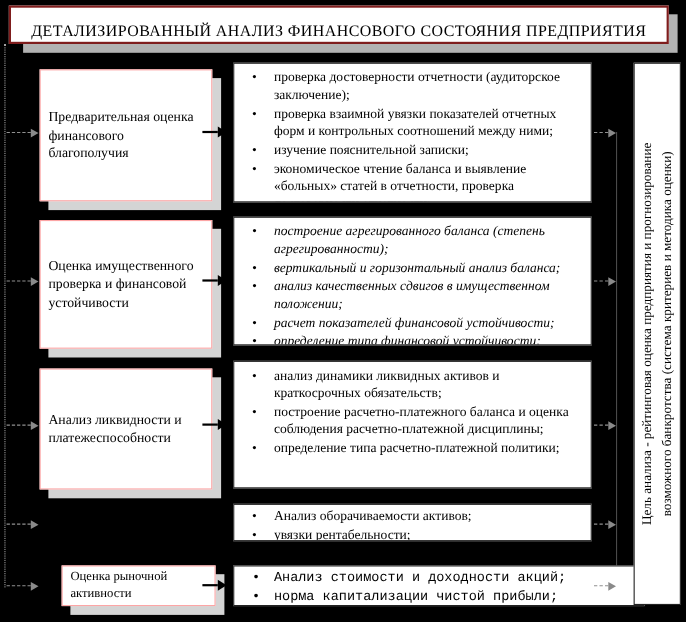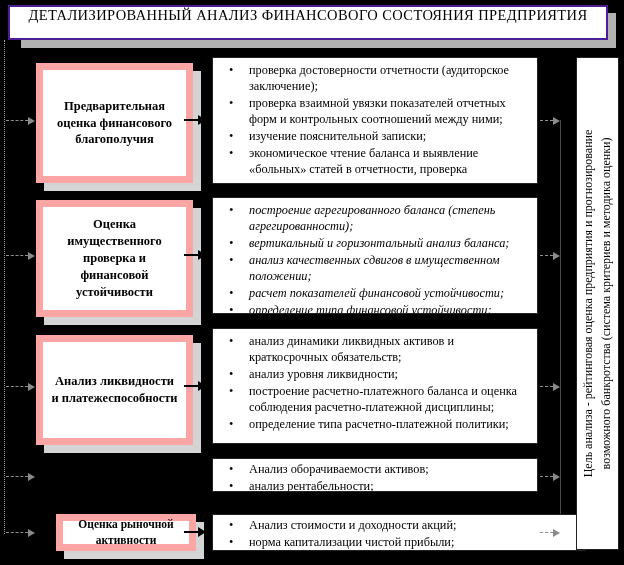--- a/index.html
+++ b/index.html
@@ -5,51 +5,51 @@
   html,body { margin:0; padding:0; background:#000; }
   #stage {
     position:relative; width:624px; height:565px; background:#000000;
     font-family:"Liberation Serif", serif; color:#000; overflow:hidden;
   }
   .box { position:absolute; background:#ffffff; box-sizing:border-box; }
 
   
   .title-box {
     left:8px; top:5px; width:600px; height:35px;
-    border:2px solid #4c1d95; box-shadow:8px 8px 0 #b2b2b2;
-    display:flex; align-items:flex-start; justify-content:center;
+    border:2px solid #7f1d1d; box-shadow:8px 8px 0 #b2b2b2;
+    display:flex; align-items:flex-end; justify-content:center;
   }
   .title-box span { font-size:14.5px; letter-spacing:.4px; text-align:center; }
 
   
   .lbox {
-    border:7px solid #fca5a5; box-shadow:8px 8px 0 #d4d4d4;
+    border:1px solid #fca5a5; box-shadow:8px 8px 0 #d4d4d4;
     display:flex; align-items:center; justify-content:center;
-    text-align:center; padding:0 7px; font-size:12.5px; line-height:1.35;font-weight:bold;
+    padding:0 7px; font-size:12.5px; line-height:1.35;
   }
   .lbox1 { left:36px; top:63px;  width:157px; height:120px; }
   .lbox2 { left:36px; top:200px; width:157px; height:117px; }
   .lbox3 { left:36px; top:335px; width:157px; height:110px; }
   .lbox4 { left:47px; top:458px; width:140px; height:38px; font-size:11.5px; }
   .lbox5 { left:56px; top:514px; width:140px; height:37px; font-size:11.5px; }
   .lbox4 span { white-space:nowrap; }
 
   
   .bbox { border:1px solid #222; overflow:hidden; }
   .bbox ul { margin:0; padding:4px 6px 2px 16px; list-style:none; }
   .bbox li {
     position:relative; padding-left:20px; font-size:12.3px; line-height:16px;
     margin-bottom:1px;
   }
   .bbox li::before { content:"\2022"; position:absolute; left:0; top:0; }
   .bbox1 { left:212px; top:57px;  width:326px; height:127px; }
   .bbox2 { left:212px; top:197px; width:326px; height:117px;font-style:italic; }
   .bbox3 { left:212px; top:328px; width:326px; height:116px; }
   .bbox4 { left:212px; top:458px; width:326px; height:34px; }
-  .bbox5 { left:212px; top:514px; width:374px; height:37px; }
+  .bbox5 { left:212px; top:514px; width:374px; height:37px;font-family:Liberation Mono, monospace; }
   .bbox4 ul, .bbox5 ul { padding-top:2px; }
 
   
   .goal-box { left:576px; top:57px; width:43px; height:493px; border:1px solid #222; }
   .goal-inner {
     position:absolute; left:0; top:0; width:491px; height:41px;
     transform:rotate(-90deg) translateX(-491px); transform-origin:0 0;
     display:flex; flex-direction:column; justify-content:center;
     text-align:center; font-size:12px; line-height:1.45;
   }
@@ -103,29 +103,28 @@
         <li>построение агрегированного баланса (степень агрегированности);</li>
         <li>вертикальный и горизонтальный анализ баланса;</li>
         <li>анализ качественных сдвигов в имущественном положении;</li>
         <li>расчет показателей финансовой устойчивости;</li>
         <li>определение типа финансовой устойчивости;</li>
       </ul>
   </div>
   <div class="box bbox bbox3">
     <ul>
         <li>анализ динамики ликвидных активов и краткосрочных обязательств;</li>
-        <li>анализ уровня ликвидности;</li>
         <li>построение расчетно-платежного баланса и оценка соблюдения расчетно-платежной дисциплины;</li>
         <li>определение типа расчетно-платежной политики;</li>
       </ul>
   </div>
   <div class="box bbox bbox4">
     <ul>
         <li>Анализ оборачиваемости активов;</li>
-        <li>анализ рентабельности;</li>
+        <li>увязки рентабельности;</li>
       </ul>
   </div>
   <div class="box bbox bbox5">
     <ul>
         <li>Анализ стоимости и доходности акций;</li>
         <li>норма капитализации чистой прибыли;</li>
       </ul>
   </div>
 
   <div class="box goal-box">

